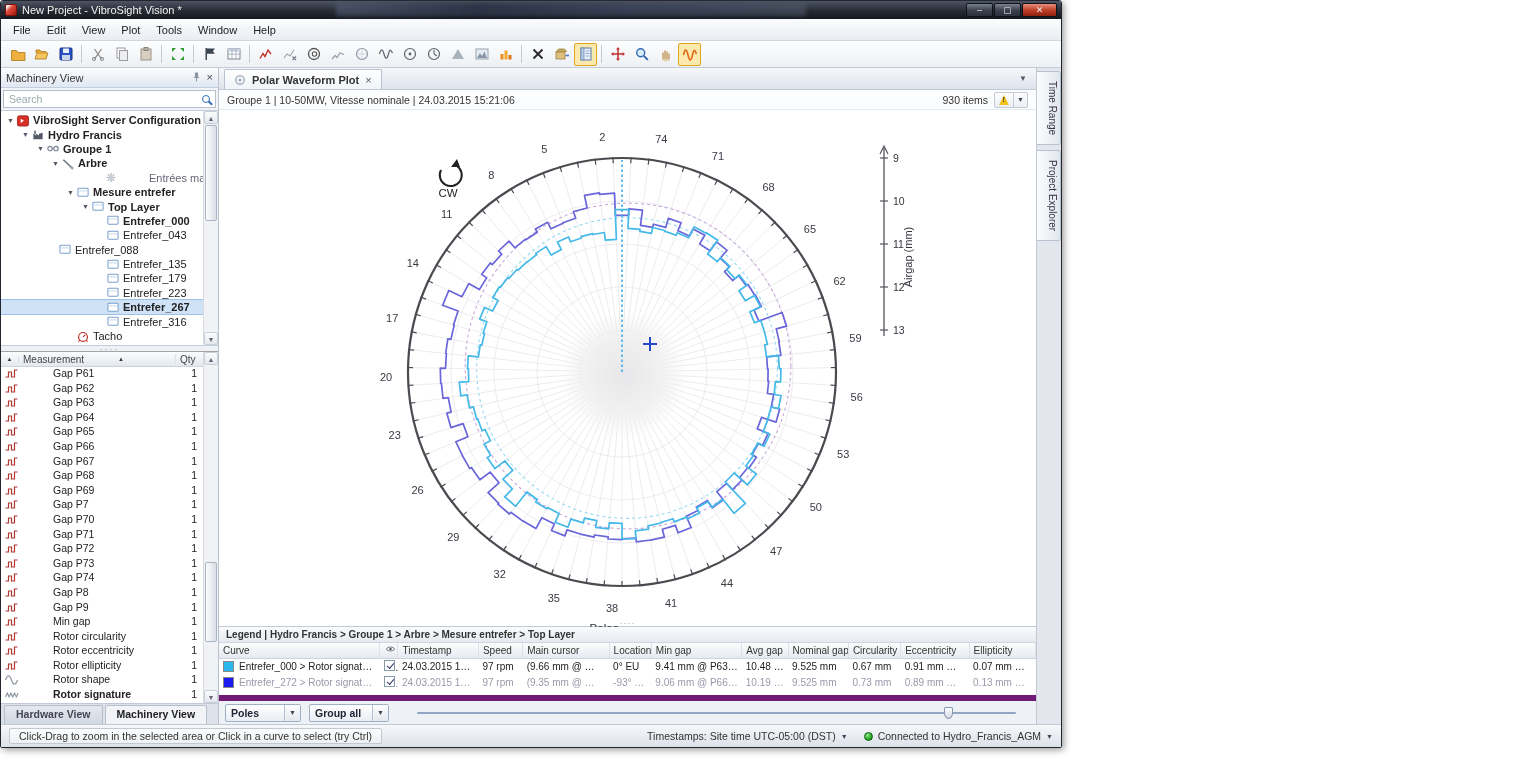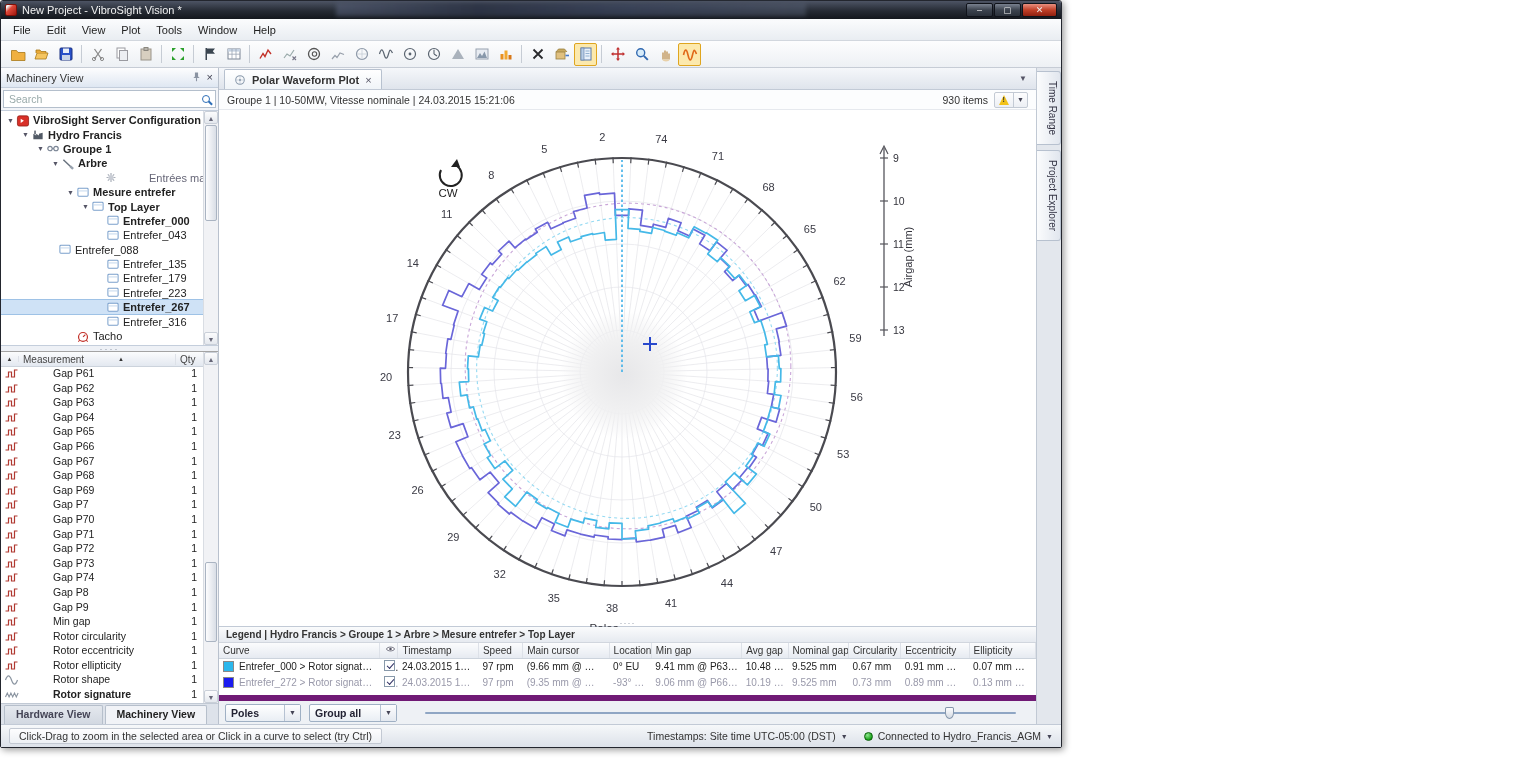--- a/index.html
+++ b/index.html
@@ -993,21 +993,21 @@
                   <td>0.13 mm @ 27°</td>
                 </tr>
               </tbody>
           </table>
         </div>
         <div class="legend-controls">
           <div class="combo">
             <span>Poles</span>
             <span class="caret">▼</span>
           </div>
-          <div class="combo" style="width:88px">
+          <div class="combo" style="width:80px">
             <span>Group all</span>
             <span class="caret">▼</span>
           </div>
           <div class="hslider">
             <div class="track"></div>
             <div class="handle" id="slider-handle" style="left: 88%;"></div>
           </div>
         </div>
       </div>
     </div>

